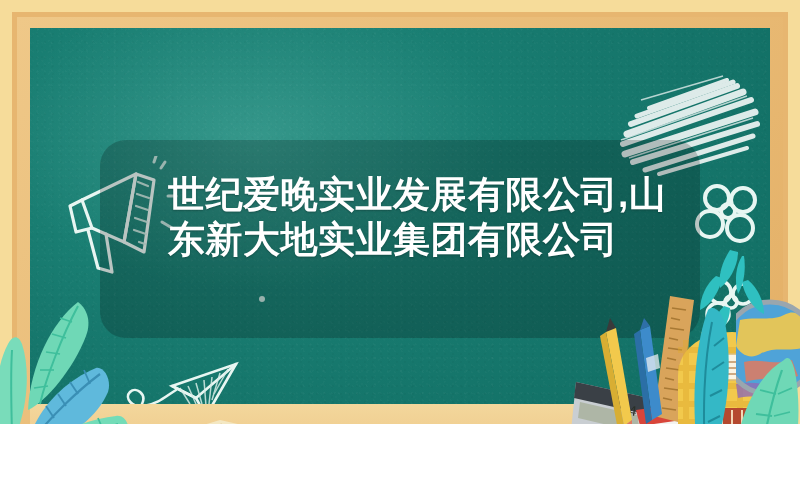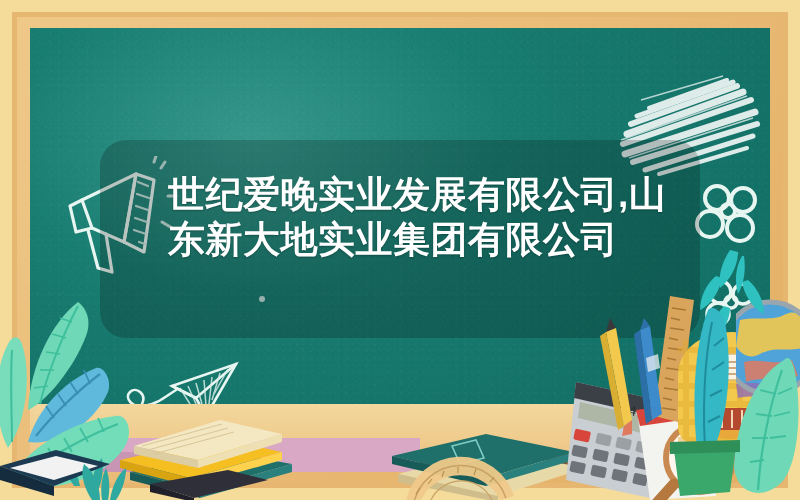--- a/index.html
+++ b/index.html
@@ -1,20 +1,20 @@
 <!DOCTYPE html>
 <html><head>
 <meta charset="utf-8">
 <style>
   html,body{margin:0;padding:0;background:#fff;}
   body{font-family:"Liberation Sans","DejaVu Sans",sans-serif;}
 
   .stage{
     position:relative;
-    width:800px;height:500px;
+    width:800px;height:424px;
     overflow:hidden;
     background:#F6DC9A;
   }
 
   
   .frame-outer{
     position:absolute;left:0;top:0;width:800px;height:500px;
     background:#F6DC9A;
   }
   .frame-inner{

